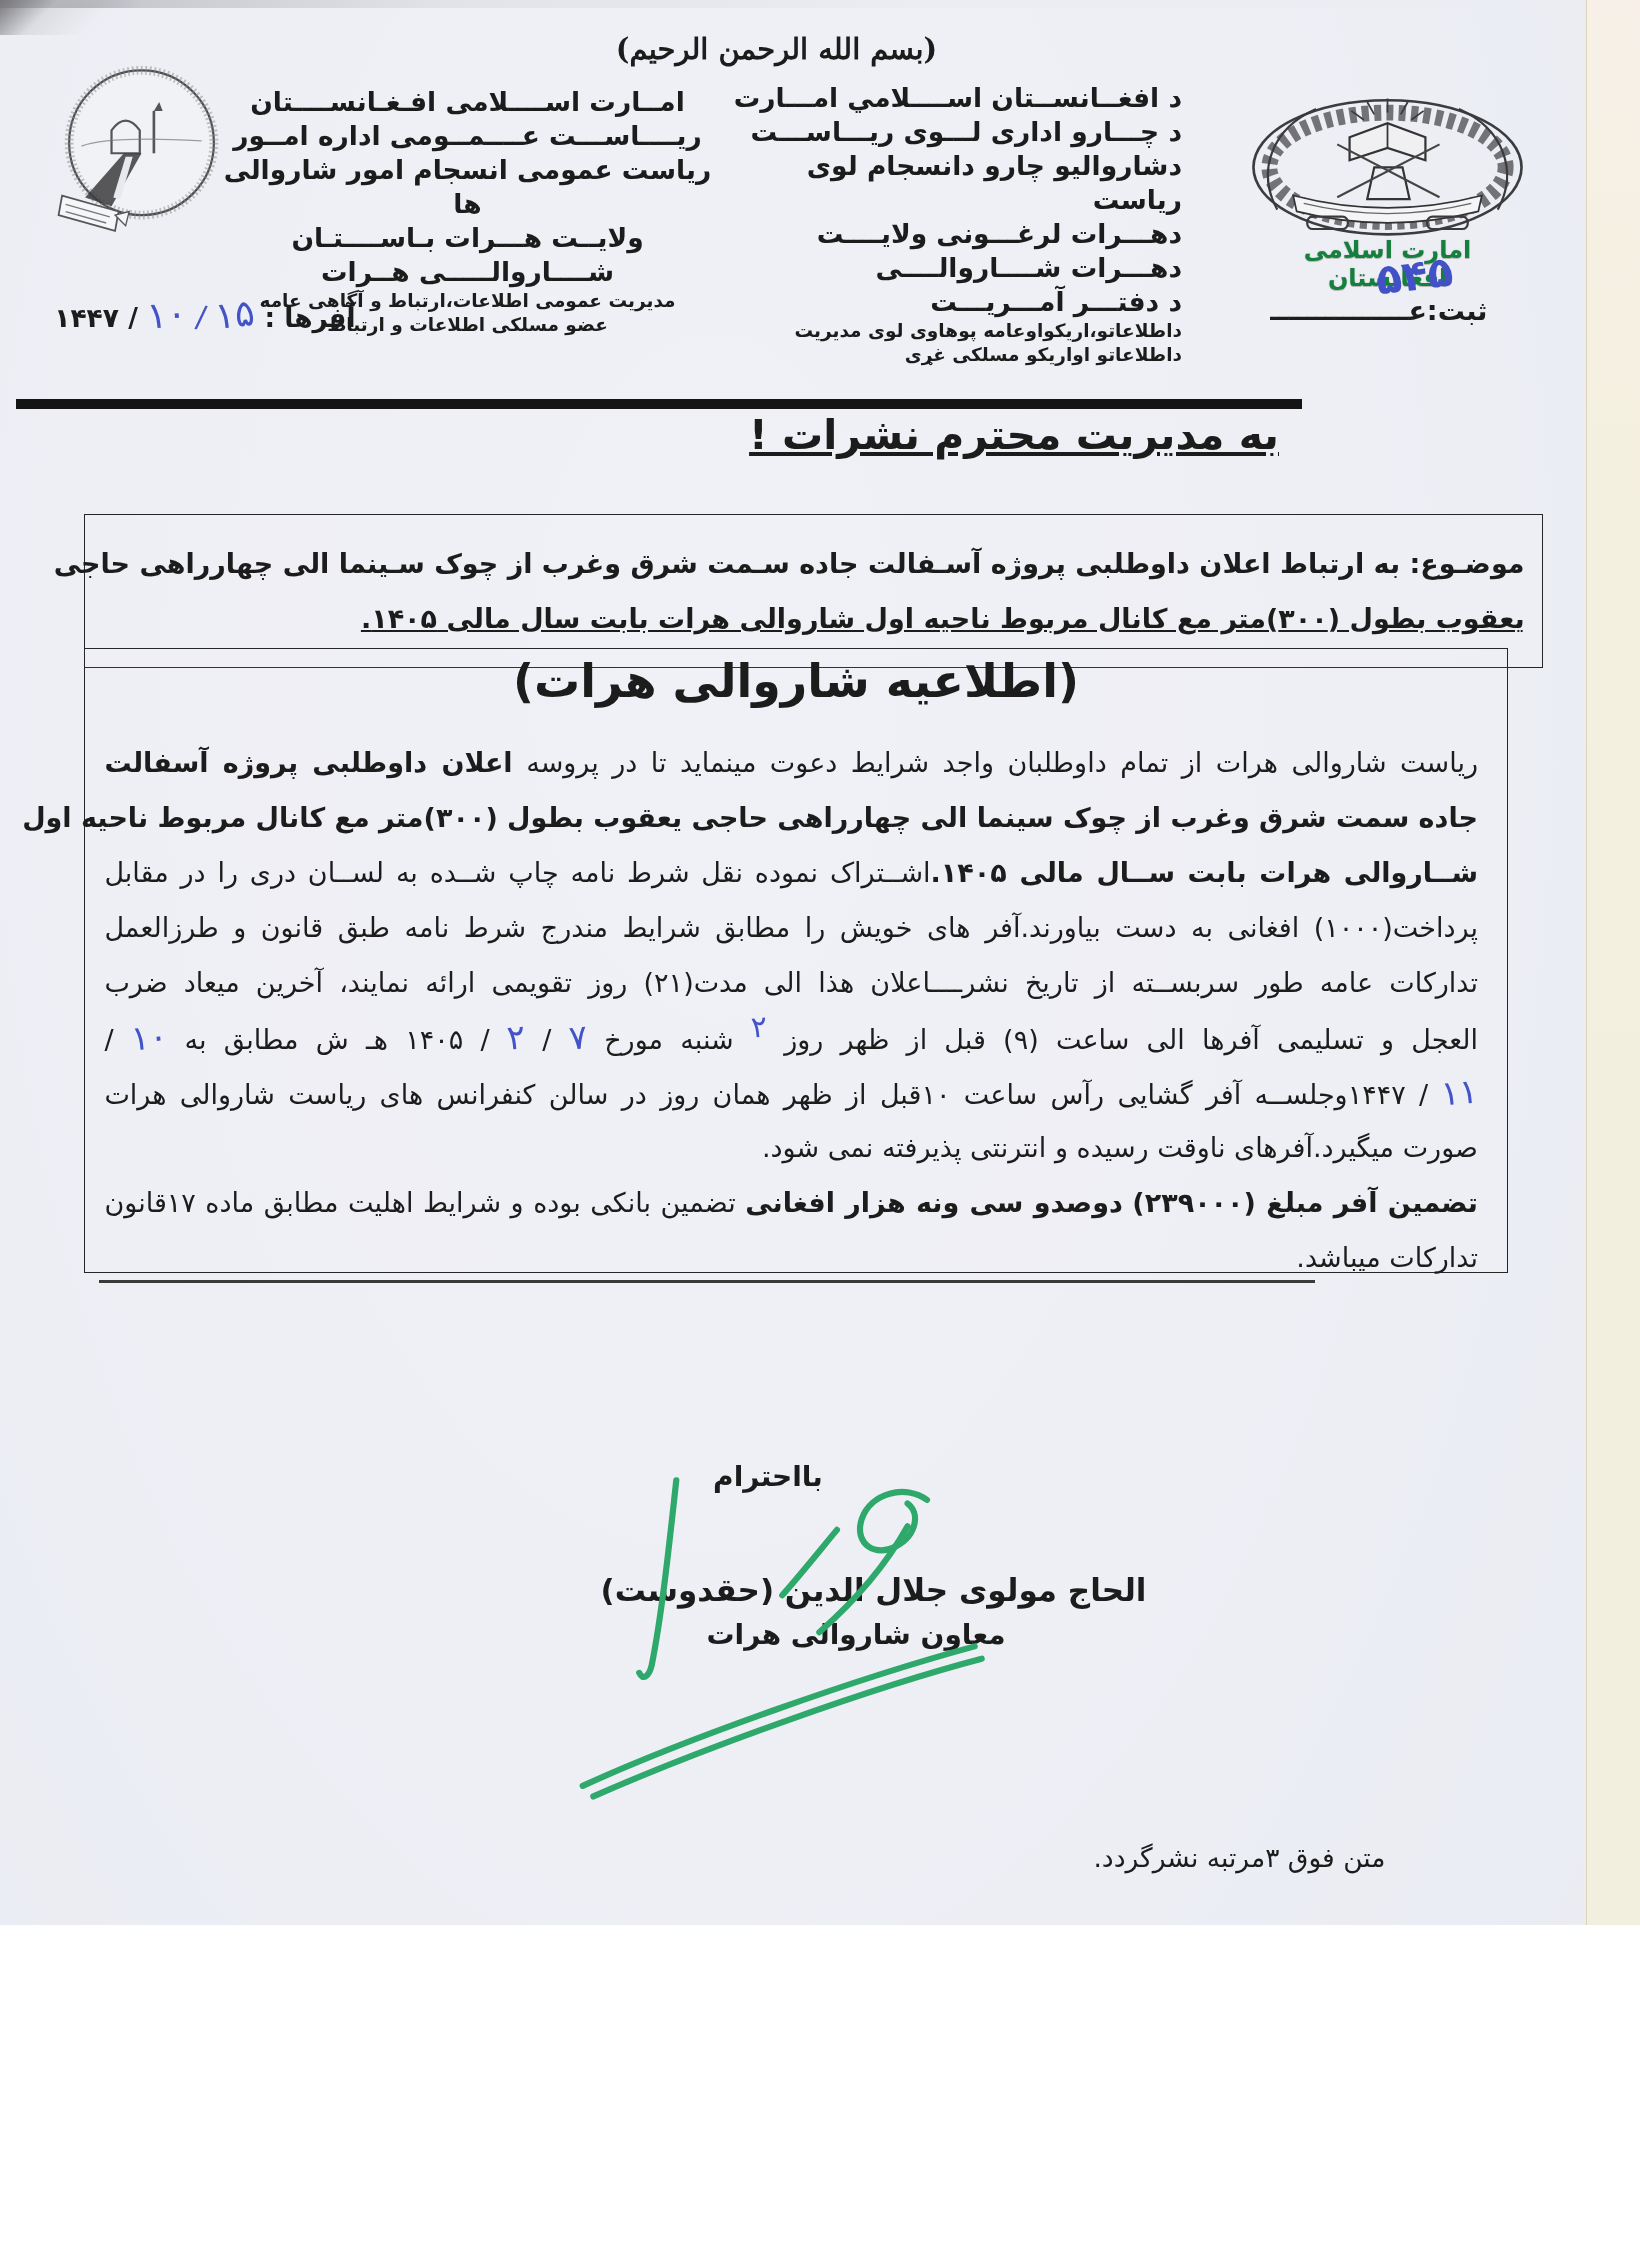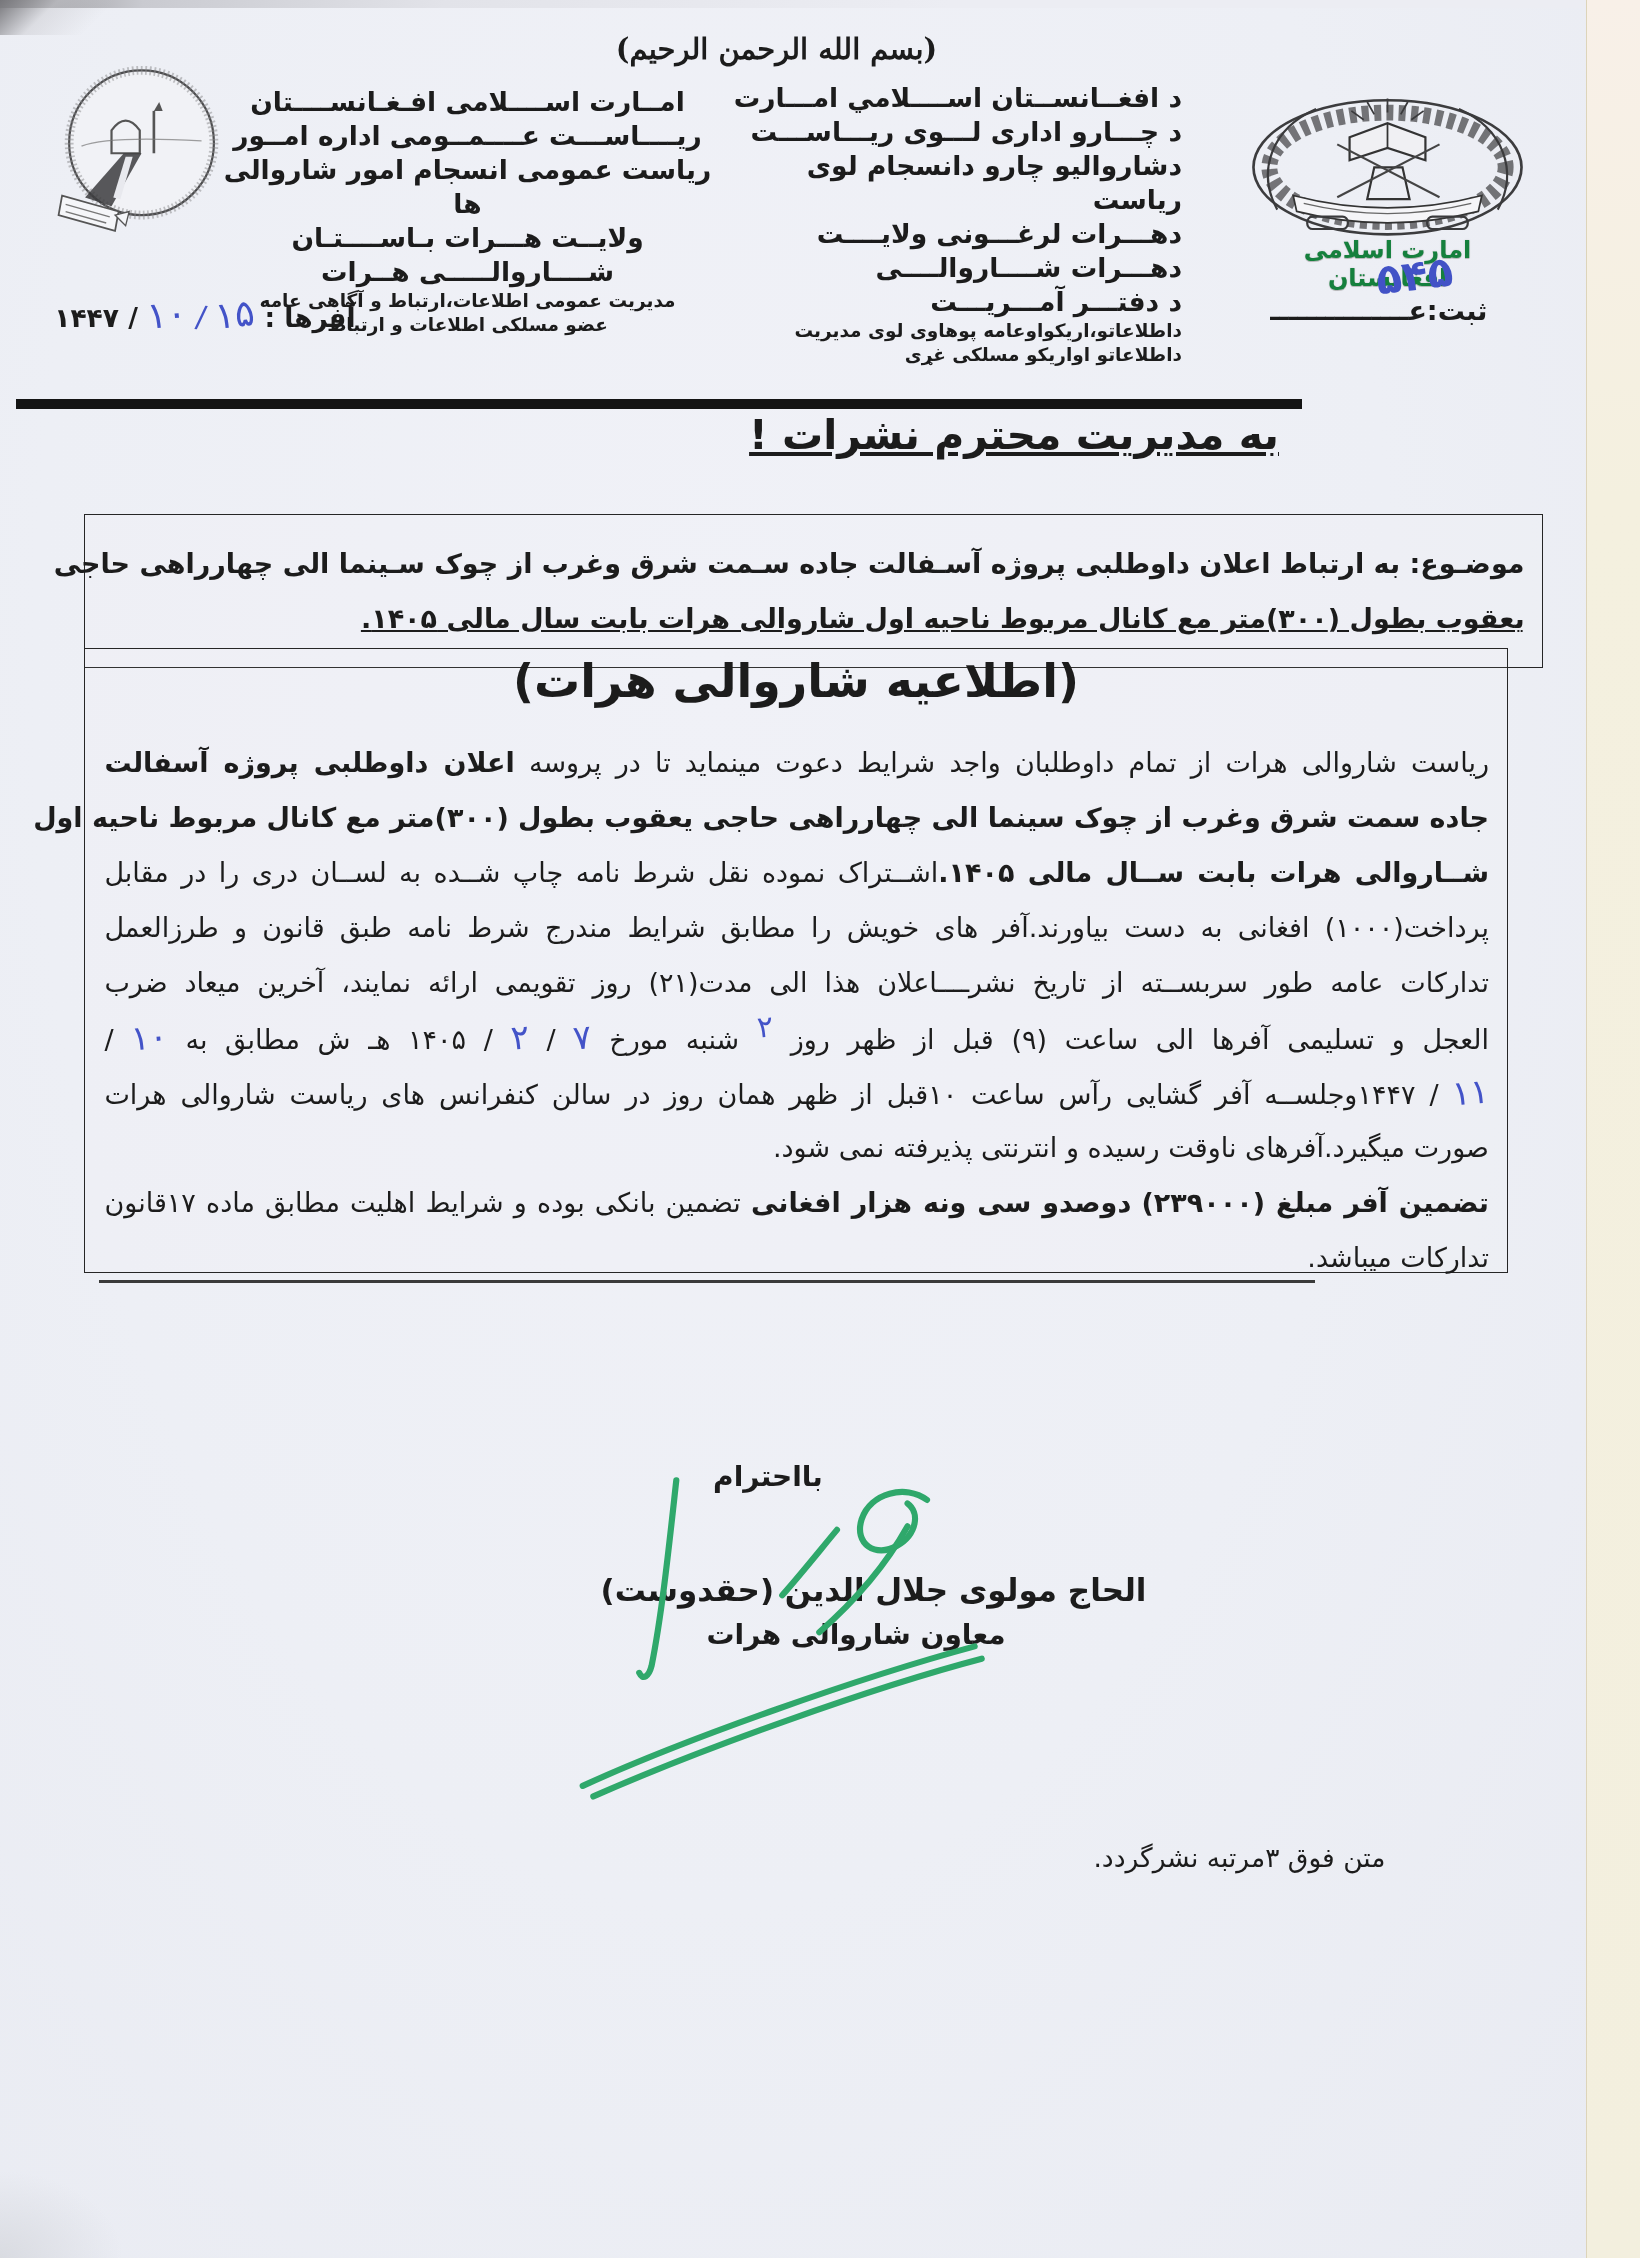--- a/index.html
+++ b/index.html
@@ -1,16 +1,16 @@
 <!DOCTYPE html>
 <html lang="fa" dir="rtl" style="font-size:14px"><head>
 <meta charset="utf-8">
 <style>
   html,body{margin:0;padding:0;}
-  .canvas{position:relative;width:1640px;height:2258px;background:#f2eedd;overflow:hidden;
+  .canvas{position:relative;width:1640px;height:1925px;background:#f2eedd;overflow:hidden;
           font-family:"DejaVu Sans",sans-serif;color:#1c1c1c;direction:rtl;}
   .paper{position:absolute;left:0;top:0;width:1586px;height:2258px;
          background:radial-gradient(ellipse at 45% 30%, #f0f1f7 0%, #edeff5 55%, #e9ebf2 100%);}
   .scan-strip{position:absolute;left:1586px;top:0;width:54px;height:2258px;
          background:linear-gradient(to bottom,#f8f0e8 0%,#f4f0df 22%,#f3efde 100%);
          border-left:1.8px solid #ddd4b9;}
   .top-edge{position:absolute;left:0;top:0;width:1586px;height:8px;
          background:linear-gradient(to right,#8e8e92 0%,#c9cad0 9%,#e2e3e9 28%,#ecedf3 60%);}
   .corner-shadow{position:absolute;left:0;top:0;width:132px;height:35px;
          background:linear-gradient(135deg,#77777b 0%,rgba(200,200,205,.45) 35%,rgba(236,237,243,0) 70%);}
@@ -47,21 +47,21 @@
   .salutation{position:absolute;left:785px;top:411px;width:494px;font-size:41px;font-weight:bold;
          text-align:center;white-space:nowrap;text-decoration:underline;}
 
   .box{position:absolute;left:84px;width:1422px;border:1.8px solid #262626;background:rgba(255,255,255,0.06);}
   .subject-box{top:514px;height:131px;padding:21px 17.6px 0 17.6px;box-sizing:content-box;}
   .subject-box .s1{font-size:27px;font-weight:bold;line-height:55px;text-align:justify;text-align-last:justify;white-space:nowrap;}
   .subject-box .s2{font-size:27px;font-weight:bold;line-height:55px;text-align:right;text-decoration:underline;white-space:nowrap;}
 
   .notice-box{top:648px;height:623px;}
   .notice-title{position:absolute;top:5.3px;left:0;width:100%;text-align:center;font-size:46px;font-weight:bold;}
-  .body-lines{position:absolute;top:86px;right:18px;left:19.4px;}
+  .body-lines{position:absolute;top:86px;right:29px;left:19.4px;}
   .bl{font-size:27px;line-height:55px;height:55px;text-align:justify;text-align-last:justify;white-space:nowrap;}
   .bl-right{text-align:right;text-align-last:right;}
   .b{font-weight:bold;}
   .bl .hand{font-size:34px;transform:rotate(-5deg);}
   .bl .hand-sup{font-size:30px;position:relative;top:-12.4px;}
 
   .underrule{position:absolute;left:99px;top:1280px;width:1216px;height:2.6px;background:#3a3a3a;}
 
   .respect{position:absolute;left:609px;top:1460px;width:318px;text-align:center;font-size:28px;font-weight:bold;}
   .signer-name{position:absolute;left:547px;top:1572px;width:653px;text-align:center;font-size:31px;font-weight:bold;}

